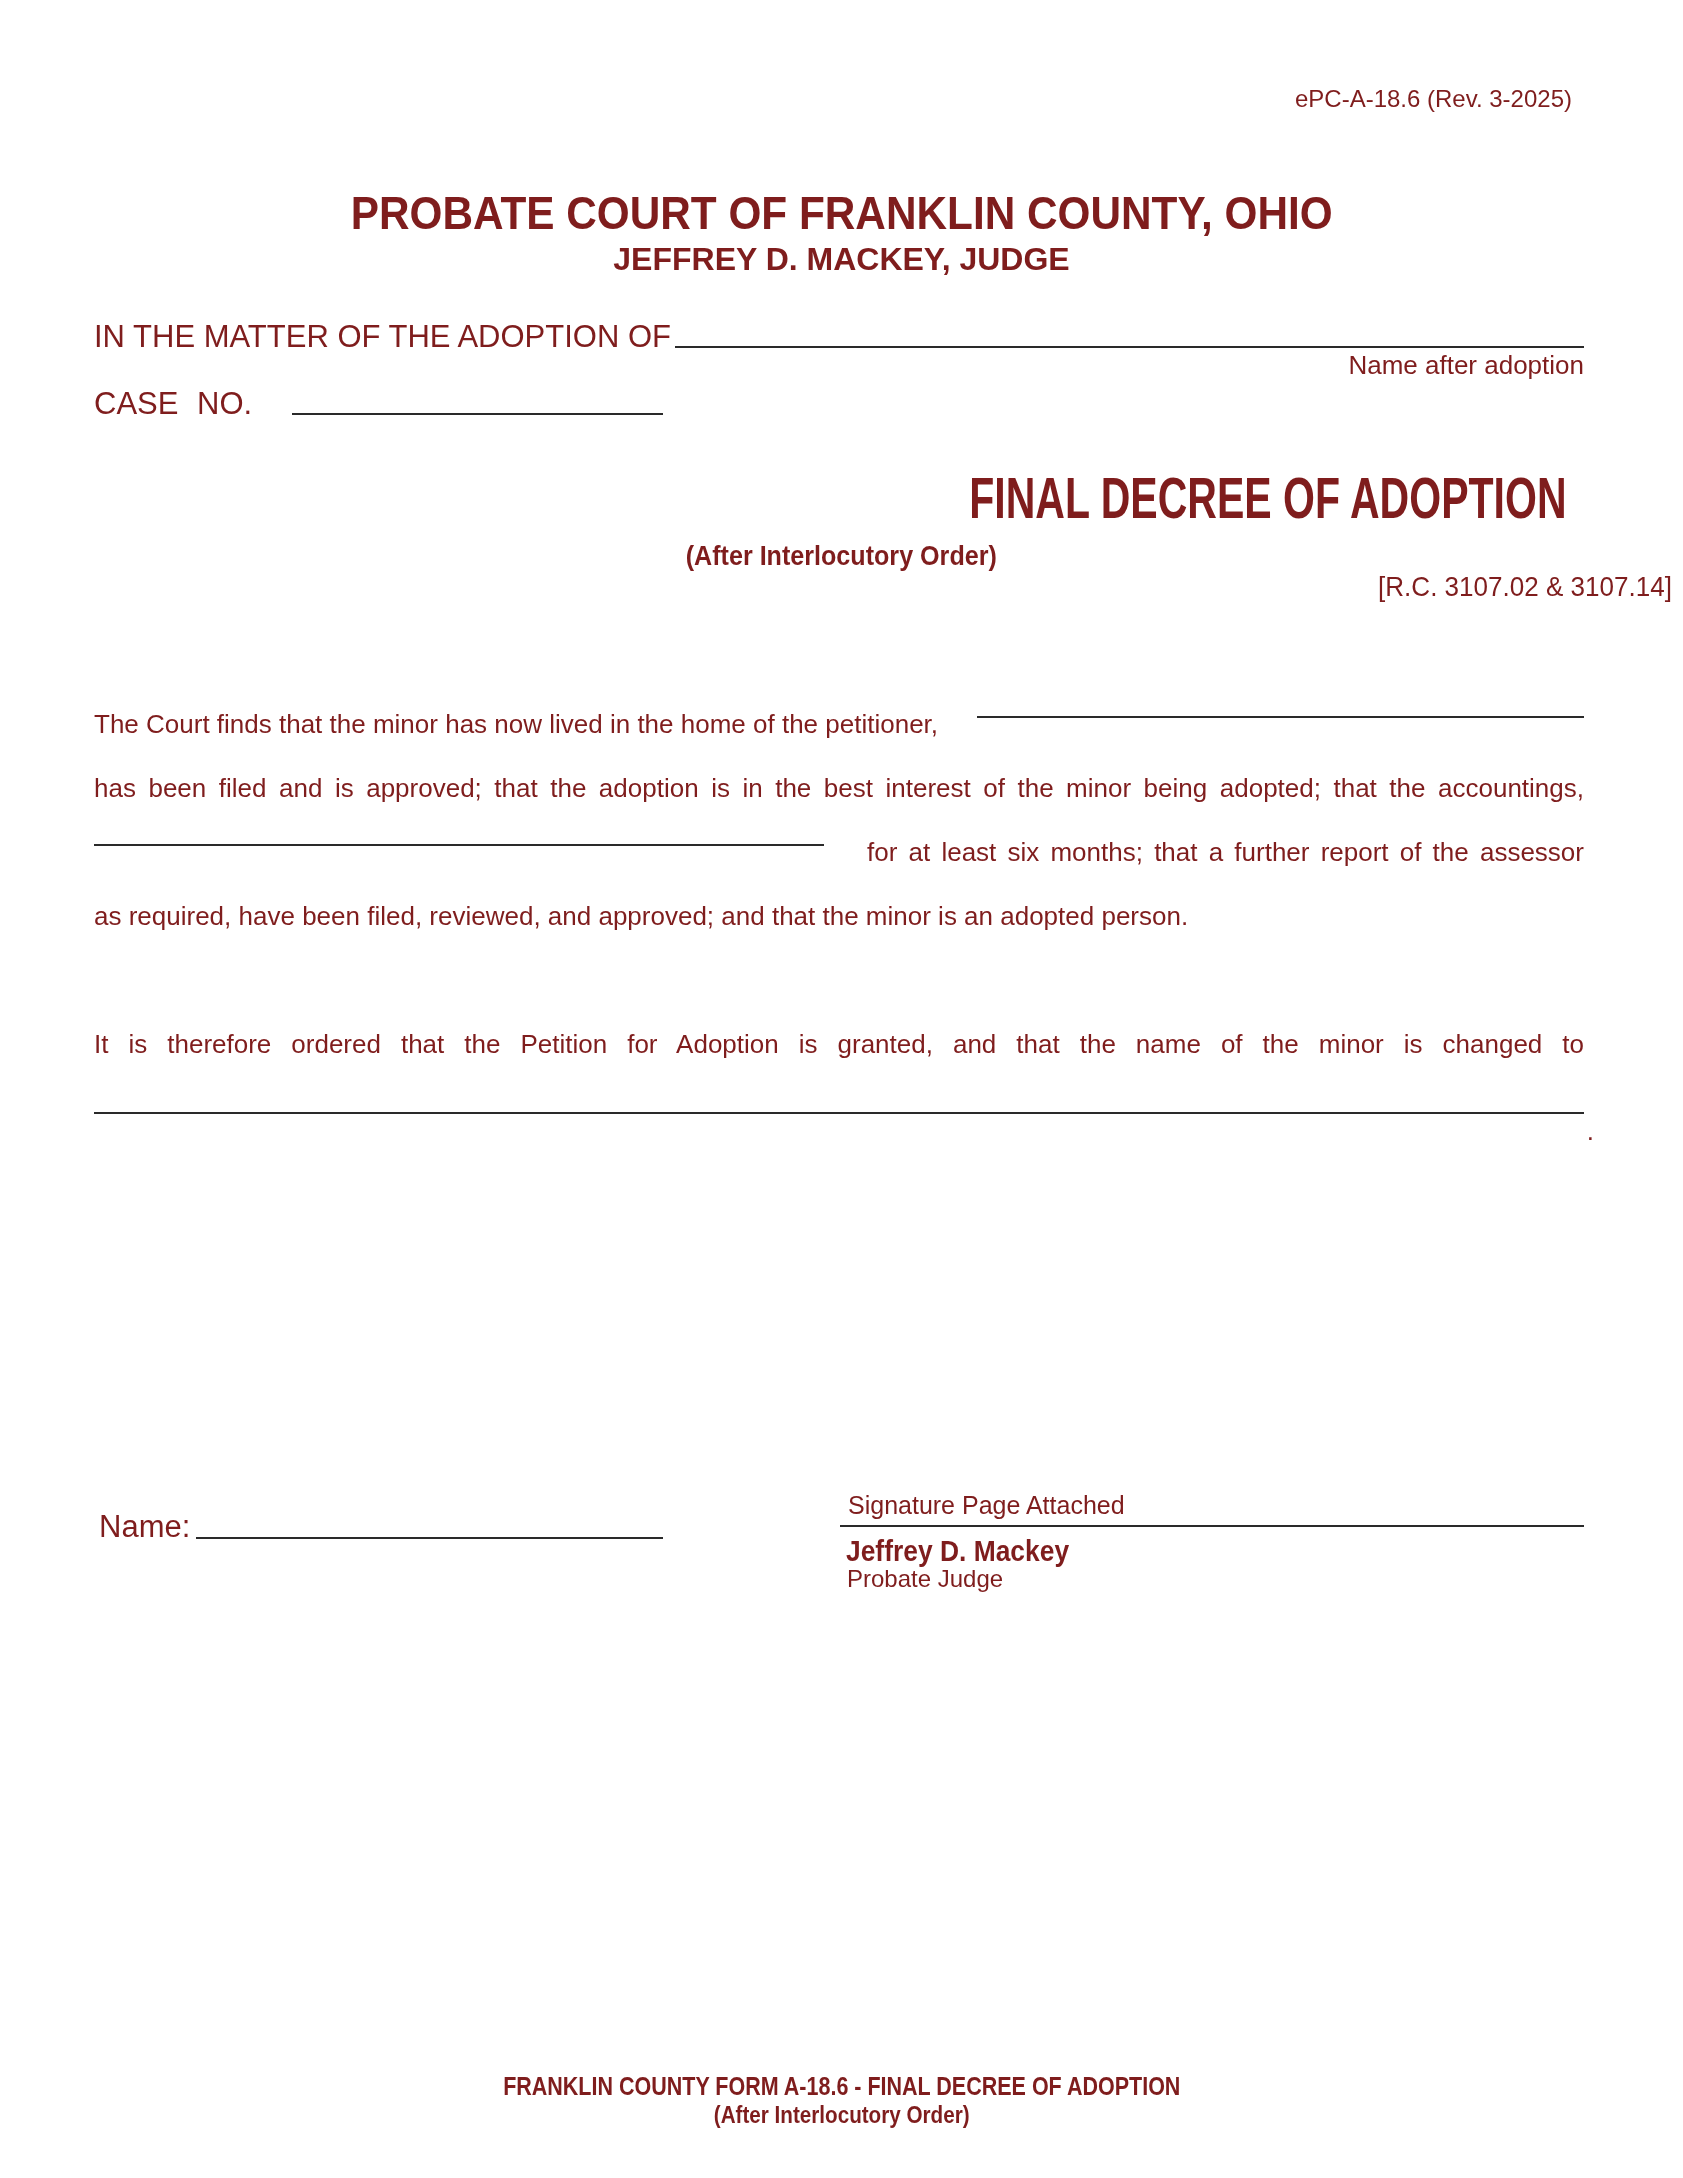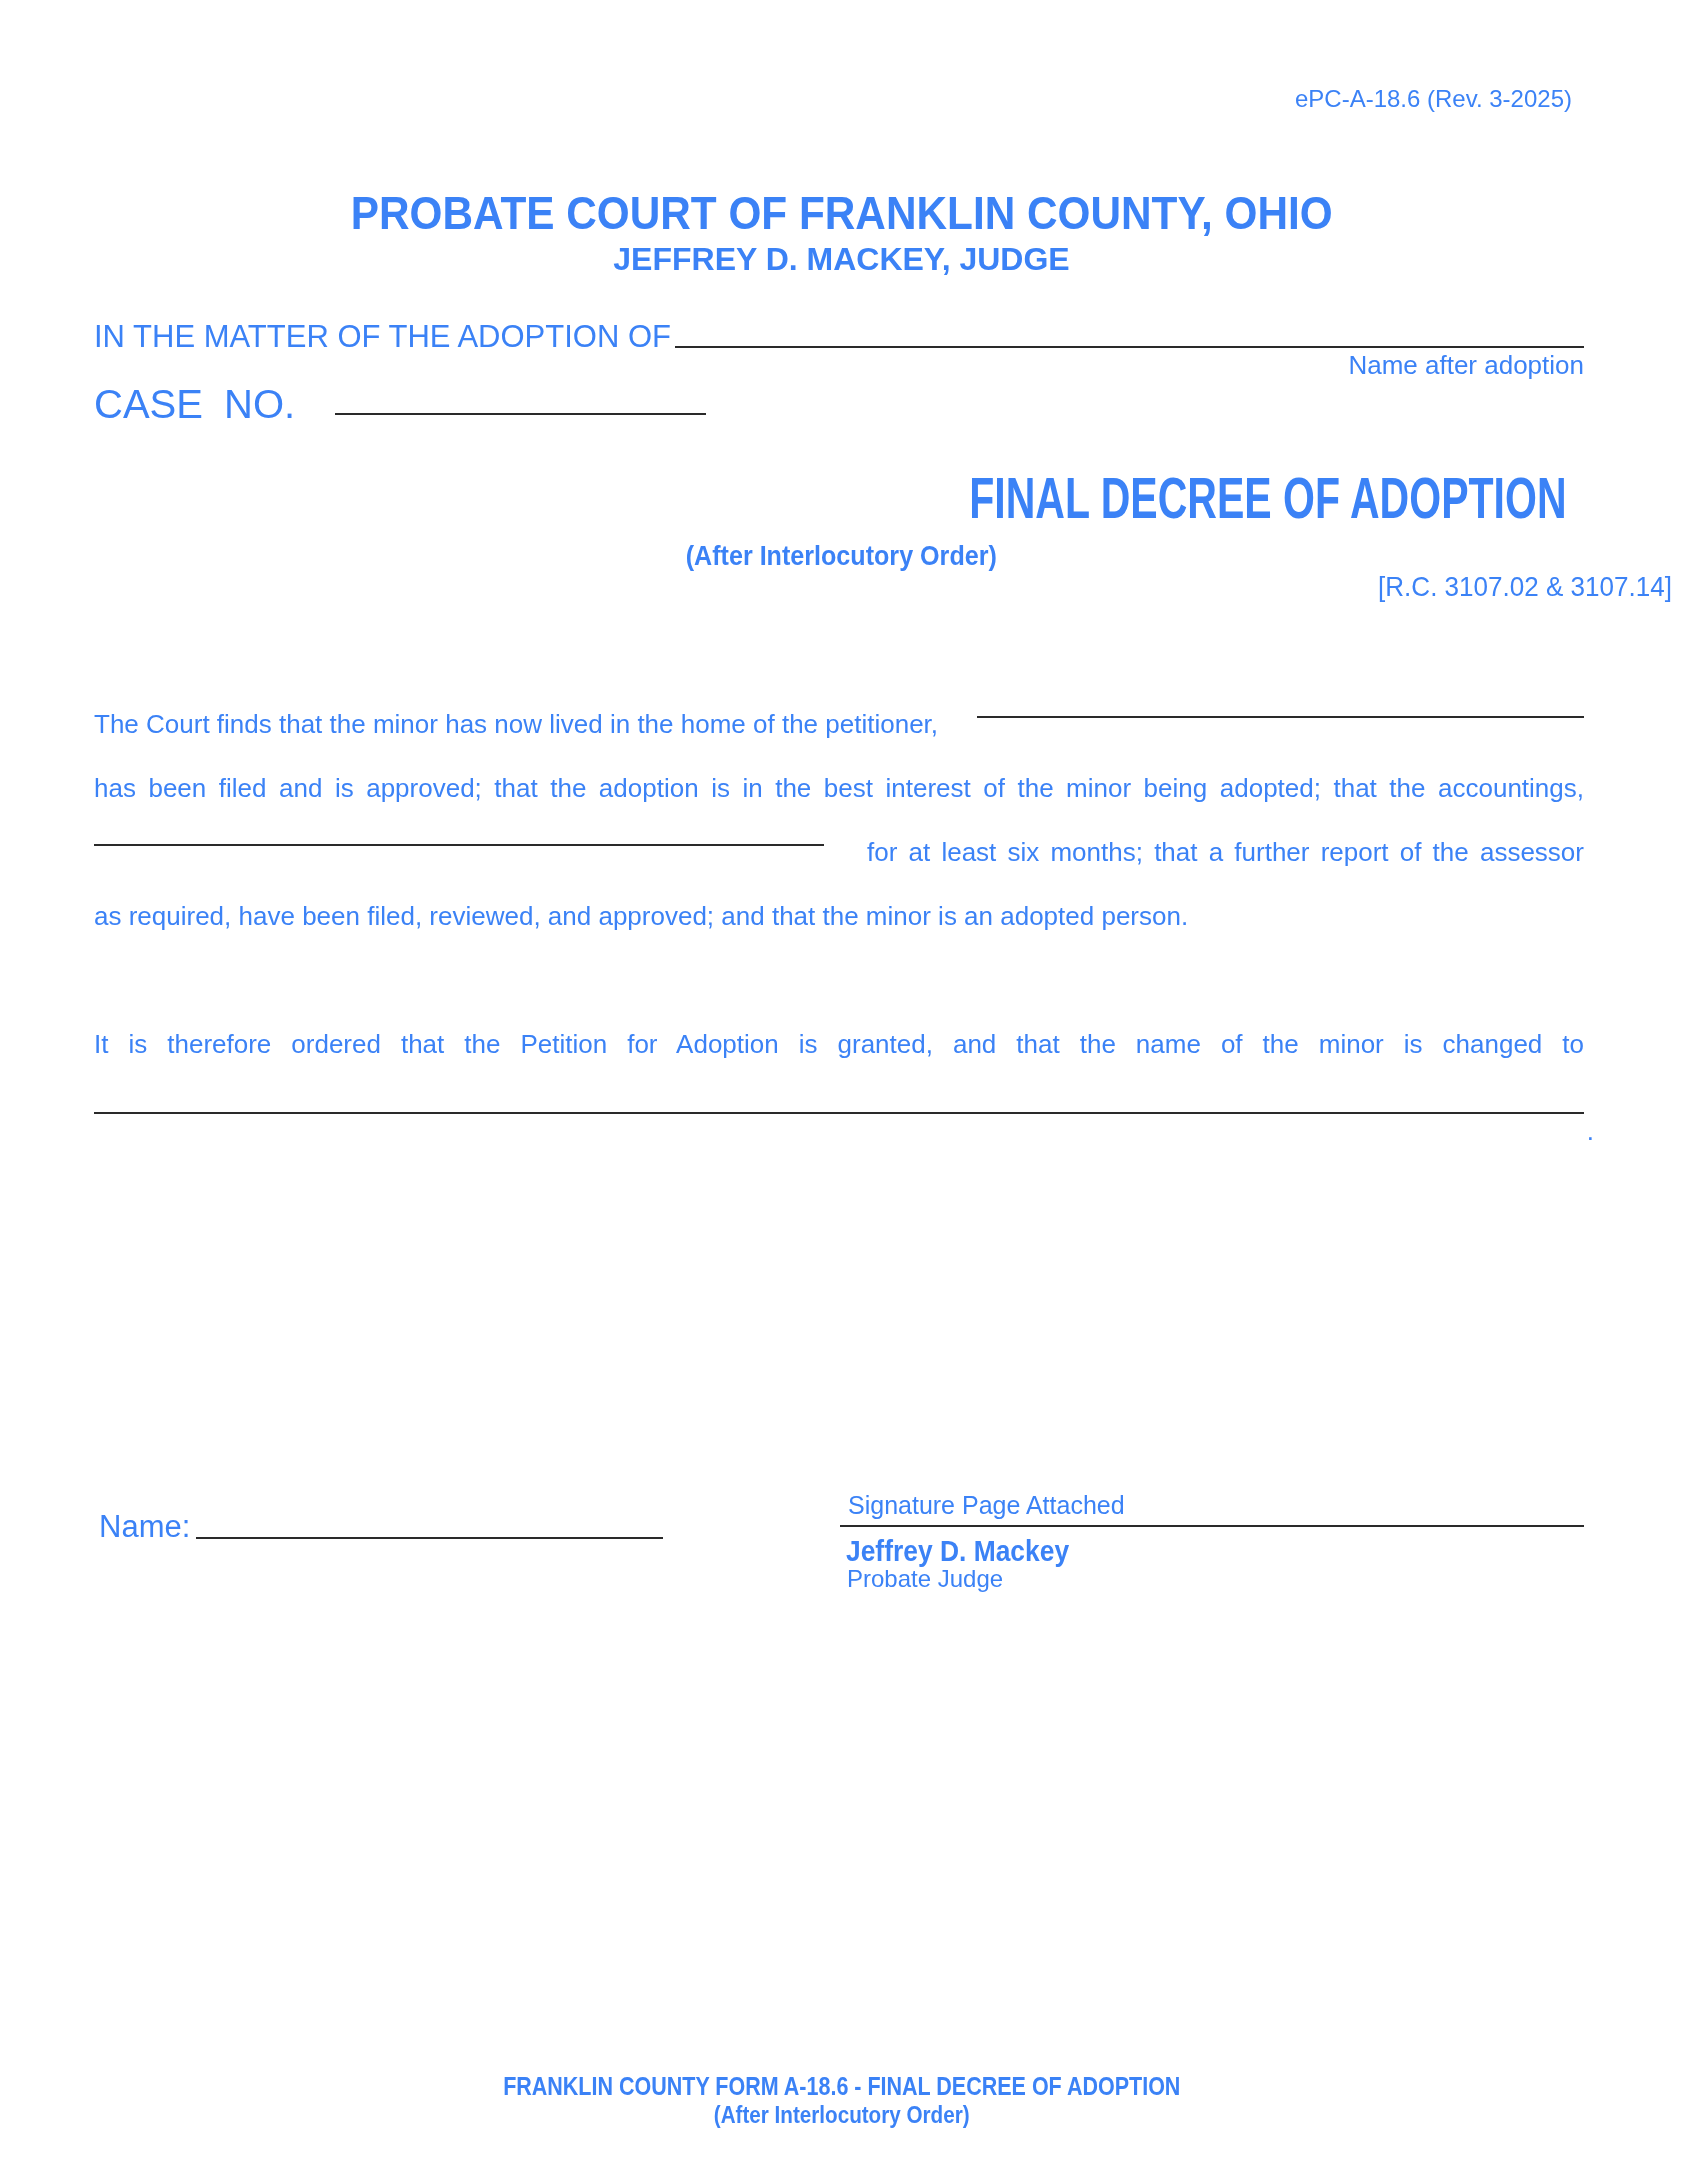--- a/index.html
+++ b/index.html
@@ -1,18 +1,18 @@
 <!DOCTYPE html>
 <html><head>
 <meta charset="utf-8">
 <style>
   html,body{margin:0;padding:0;background:#ffffff;}
   .page{
     position:relative;width:1683px;height:2178px;background:#ffffff;
-    font-family:"Liberation Sans","DejaVu Sans",sans-serif;color:#3b82f6;
+    font-family:"Liberation Sans","DejaVu Sans",sans-serif;color:#7f1d1d;
     overflow:hidden;
   }
   .bold{font-weight:bold;}
   
   .cx92{display:inline-block;transform:scaleX(0.92);transform-origin:center;white-space:nowrap;}
   .cx93{display:inline-block;transform:scaleX(0.93);transform-origin:center;white-space:nowrap;}
   .cx72{display:inline-block;transform:scaleX(0.72);transform-origin:center;white-space:nowrap;}
   .cx86{display:inline-block;transform:scaleX(0.86);transform-origin:center;white-space:nowrap;}
   .cx88{display:inline-block;transform:scaleX(0.88);transform-origin:left center;white-space:nowrap;}
 
@@ -20,21 +20,21 @@
 
   .form-number{position:absolute;top:85px;right:111px;font-size:24px;}
 
   .court-title{position:absolute;top:188px;left:0;width:100%;text-align:center;font-size:46px;line-height:50px;}
   .judge-line{position:absolute;top:241px;left:0;width:100%;text-align:center;font-size:32px;line-height:36px;}
 
   .matter-row{position:absolute;left:94px;top:319px;width:1490px;display:flex;align-items:flex-start;font-size:31px;line-height:36px;white-space:nowrap;}
   .matter-row .fill{flex:1;margin-top:27px;margin-left:4px;}
   .name-after{position:absolute;left:738px;top:350px;width:846px;text-align:right;font-size:26px;line-height:30px;}
 
-  .case-row{position:absolute;left:94px;top:386px;display:flex;align-items:flex-start;font-size:40px;line-height:36px;}
+  .case-row{position:absolute;left:94px;top:386px;display:flex;align-items:flex-start;font-size:31px;line-height:36px;}
   .case-label{word-spacing:10px;}
   .case-blank{width:371px;margin-left:40px;margin-top:27px;}
 
   .decree-title{position:absolute;top:467px;left:0;width:100%;text-align:right;font-size:57px;line-height:63px;}
   .decree-sub{position:absolute;top:541px;left:0;width:100%;text-align:center;font-size:27px;line-height:31px;}
   .statute{position:absolute;top:571px;left:0;width:100%;text-align:right;font-size:28px;line-height:32px;}
 
   .para{position:absolute;left:94px;width:1490px;font-size:26px;line-height:64px;}
   .para1{top:692px;}
   .para2{top:1012px;}

